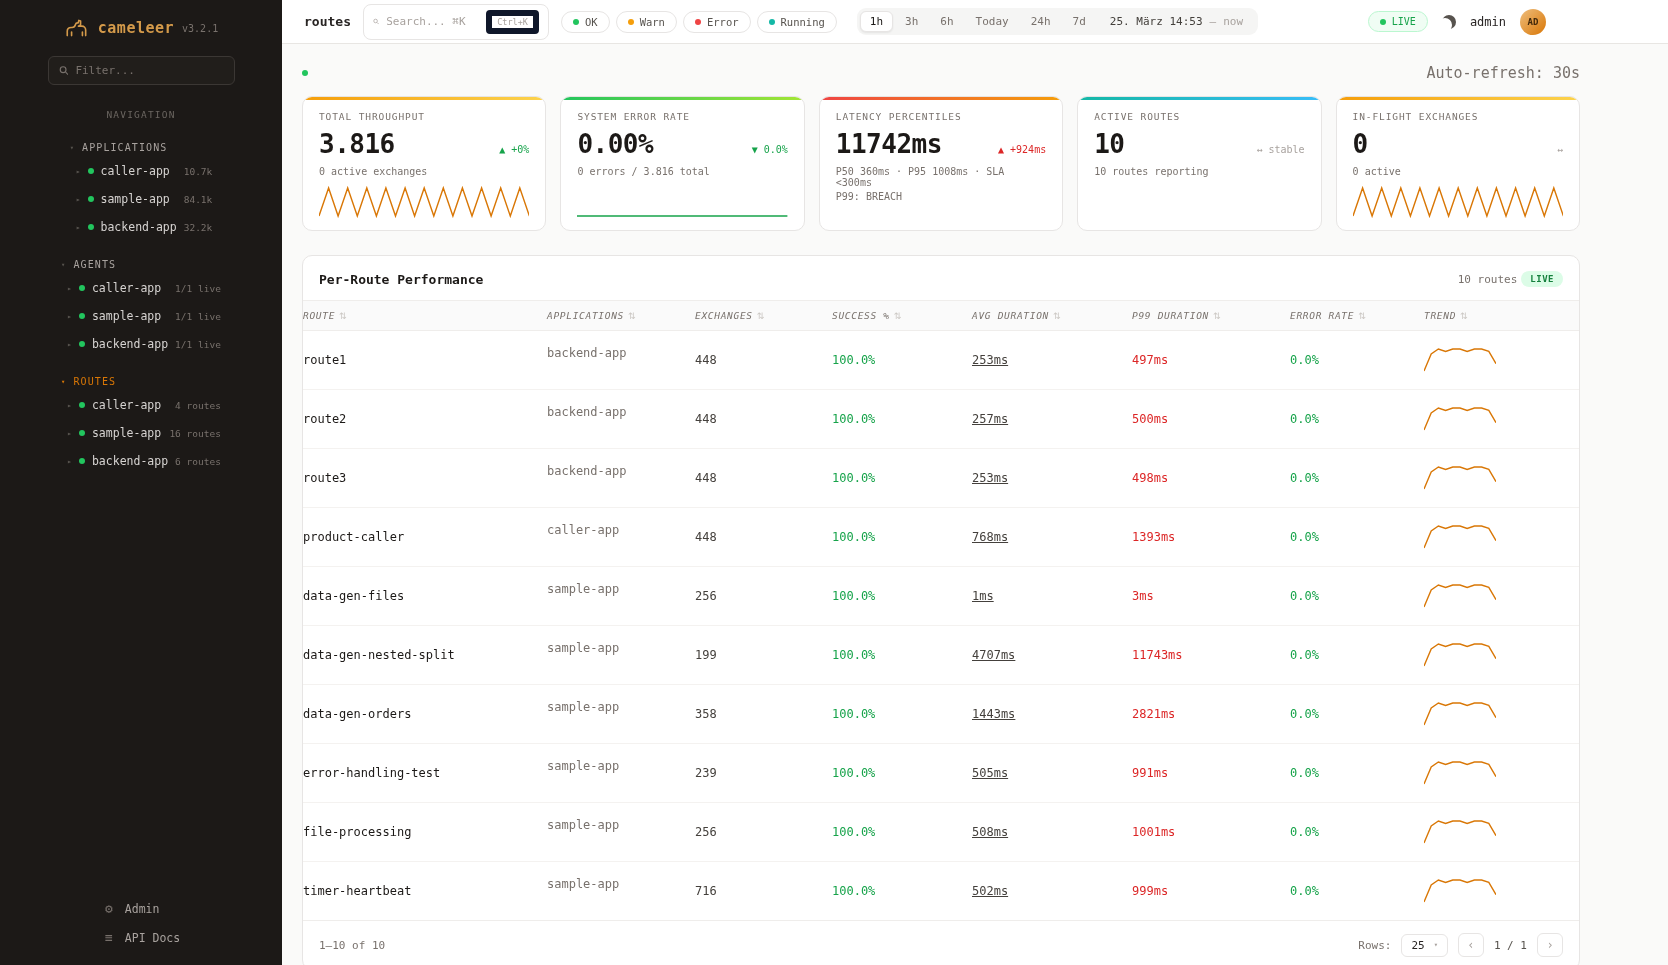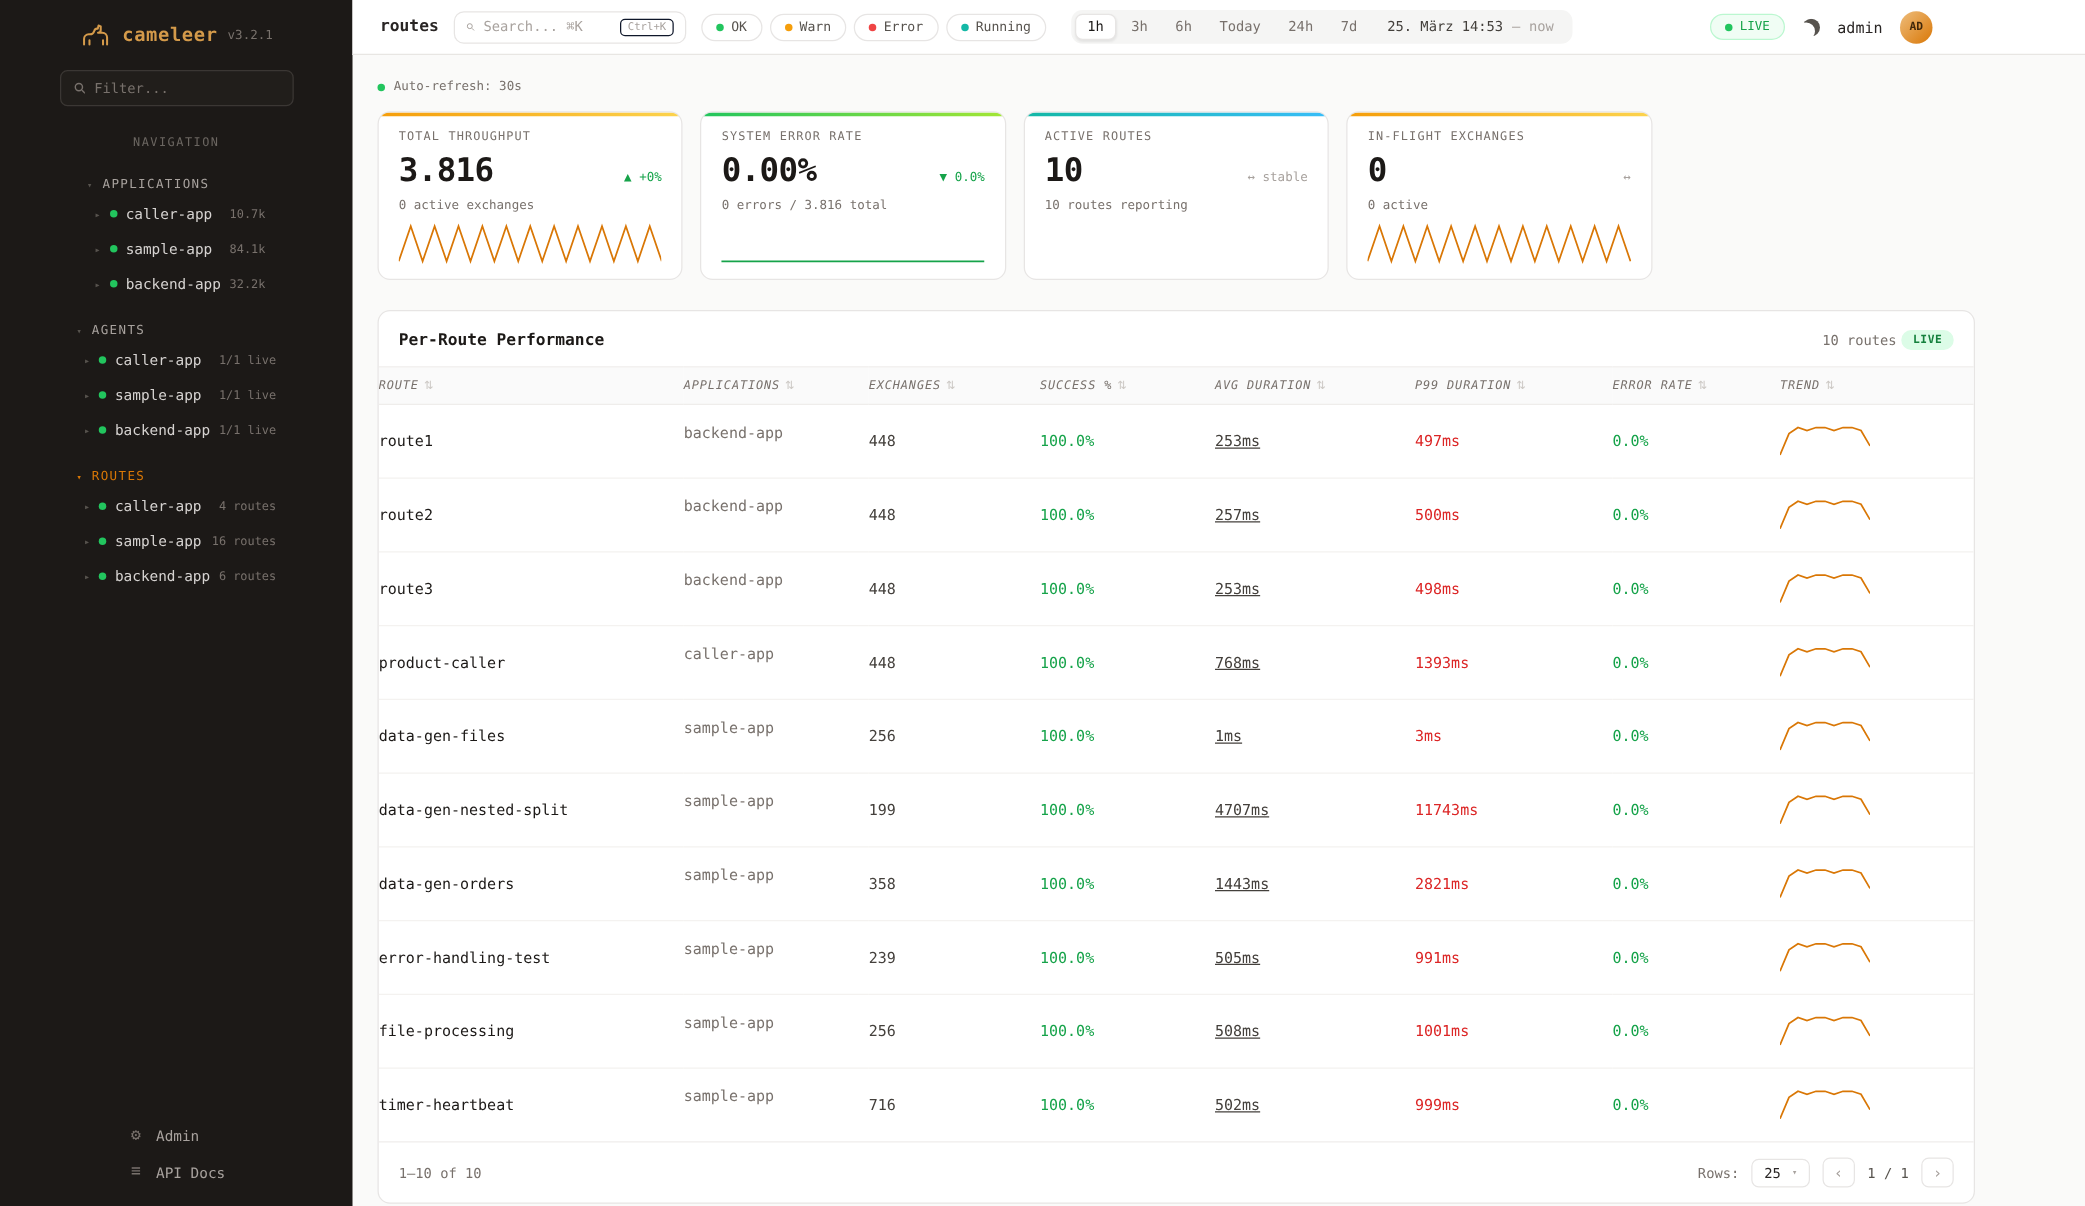--- a/index.html
+++ b/index.html
@@ -31,40 +31,40 @@
   .footer-item { display: flex; align-items: center; gap: 9px; font-size: 11.5px; color: #a8a29e; cursor: pointer; }
   .footer-item .f-icon { font-size: 13px; color: #78716c; width: 14px; text-align: center; }
 
   
   .main { flex: 1; min-width: 0; display: flex; flex-direction: column; }
   .topbar { height: 44px; flex-shrink: 0; background: #ffffff; border-bottom: 1px solid #e8e6e3; display: flex; align-items: center; gap: 12px; padding-left: 22px; }
   .breadcrumb { font-size: 13px; font-weight: bold; color: #292524; }
   .search-box { display: flex; align-items: center; gap: 7px; border: 1px solid #e7e5e4; border-radius: 8px; padding: 5px 9px; width: 186px; background: #fff; }
   .search-box input { border: none; outline: none; font: inherit; font-size: 11px; color: #44403c; width: 100%; }
   .search-box input::placeholder { color: #a8a29e; }
-  .kbd { border: 1px solid #0f172a; border-radius: 4px; padding: 1px 5px; font-size: 8.5px; color: #a8a29e; white-space: nowrap; }
+  .kbd { border: 6px solid #0f172a; border-radius: 4px; padding: 1px 5px; font-size: 8.5px; color: #a8a29e; white-space: nowrap; }
   .pills { display: flex; gap: 6px; }
   .pill { display: flex; align-items: center; gap: 6px; border: 1px solid #e7e5e4; border-radius: 999px; padding: 4px 11px; font-size: 10.5px; color: #57534e; background: #fff; cursor: pointer; }
   .pill-dot { width: 6px; height: 6px; border-radius: 50%; }
   .ranges { display: flex; align-items: center; background: #f5f5f4; border-radius: 9px; padding: 3px; gap: 2px; margin-left: 8px; }
   .range-btn { border: none; background: transparent; font: inherit; font-size: 11px; color: #78716c; padding: 4px 10px; border-radius: 6px; cursor: pointer; }
   .range-btn.active { background: #fff; color: #1c1917; border: 1px solid #e7e5e4; box-shadow: 0 1px 2px rgba(0,0,0,.07); padding: 3px 9px; }
   .daterange { display: flex; gap: 7px; font-size: 11px; padding: 0 12px; color: #44403c; }
   .daterange .d-sep, .daterange .d-end { color: #a8a29e; }
   .top-right { margin-left: auto; margin-right: 122px; display: flex; align-items: center; gap: 14px; }
   .live-badge { display: flex; align-items: center; gap: 6px; background: #f0fdf4; border: 1px solid #bbf7d0; color: #16a34a; font-size: 10px; padding: 4px 11px; border-radius: 999px; cursor: pointer; }
   .g-dot { width: 6px; height: 6px; border-radius: 50%; background: #22c55e; }
   .moon-shape { width: 14px; height: 14px; border-radius: 50%; box-shadow: inset -4px 3px 0 0 #57534e; cursor: pointer; }
   .user-name { font-size: 12px; color: #292524; }
   .avatar { width: 26px; height: 26px; border-radius: 50%; background: linear-gradient(135deg, #eebd7c, #d97706); color: #40270a; font-size: 9px; font-weight: bold; display: flex; align-items: center; justify-content: center; cursor: pointer; }
 
   
   .scroll { flex: 1; overflow: hidden; }
   .content { width: 1278px; margin-left: 20px; }
-  .autorefresh { display: flex; justify-content: flex-start; align-items: center; gap: 7px; padding: 20px 0 14px; font-size: 10px; color: #78716c; }
+  .autorefresh { display: flex; justify-content: space-between; align-items: center; gap: 7px; padding: 20px 0 14px; font-size: 15px; color: #78716c; }
 
   .kpi-row { display: grid; grid-template-columns: repeat(5, 1fr); gap: 14px; }
   .kpi { position: relative; background: #fff; border: 1px solid #e7e5e4; border-radius: 10px; padding: 14px 16px 10px; height: 135px; overflow: hidden; }
   .kpi::before { content: ""; position: absolute; top: 0; left: 0; right: 0; height: 3px; }
   .kpi.g1::before { background: linear-gradient(90deg, #f59e0b, #fcd34d); }
   .kpi.g2::before { background: linear-gradient(90deg, #22c55e, #a3e635); }
   .kpi.g3::before { background: linear-gradient(90deg, #ef4444, #f59e0b); }
   .kpi.g4::before { background: linear-gradient(90deg, #14b8a6, #38bdf8); }
   .kpi.g5::before { background: linear-gradient(90deg, #f59e0b, #fcd34d); }
   .kpi-title { font-size: 9.5px; letter-spacing: .9px; color: #78716c; }
@@ -322,20 +322,29 @@
             <div class="kpi-vrow">
               <span class="kpi-value">0.00%</span>
               <span class="kpi-delta good">▼ 0.0%</span>
             </div>
             <div class="kpi-sub">0 errors / 3.816 total</div>
             <div class="kpi-spark"><svg width="210.40625" height="34" xmlns="http://www.w3.org/2000/svg">
                   <polyline points="0.0,31.0 30.1,31.0 60.1,31.0 90.2,31.0 120.2,31.0 150.3,31.0 180.3,31.0 210.4,31.0" fill="none" stroke="#16a34a" stroke-width="1.4"></polyline>
                 </svg></div>
           </div>
 
+          <div class="kpi g3">
+            <div class="kpi-title">LATENCY PERCENTILES</div>
+            <div class="kpi-vrow">
+              <span class="kpi-value">11742ms</span>
+              <span class="kpi-delta bad">▲ +924ms</span>
+            </div>
+            <div class="kpi-sub">P50 360ms · P95 1008ms · SLA &lt;300ms</div>
+            <div class="kpi-sub2">P99: BREACH</div>
+          </div>
 
           <div class="kpi g4">
             <div class="kpi-title">ACTIVE ROUTES</div>
             <div class="kpi-vrow">
               <span class="kpi-value">10</span>
               <span class="kpi-delta muted">↔ stable</span>
             </div>
             <div class="kpi-sub">10 routes reporting</div>
           </div>
 

